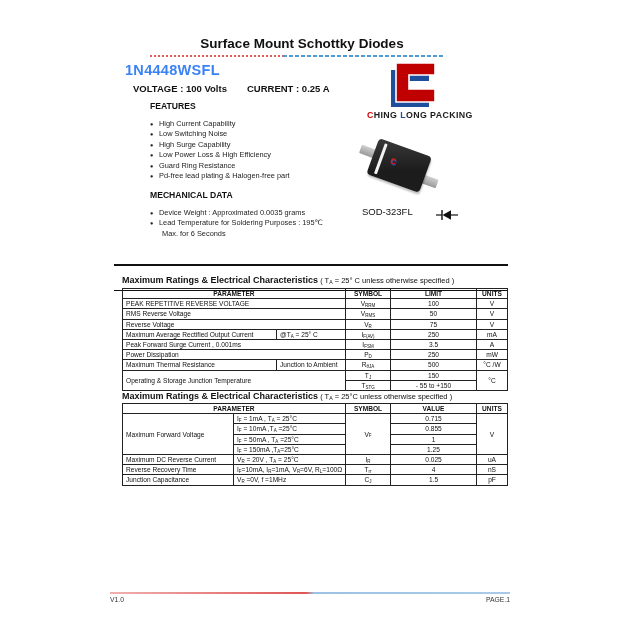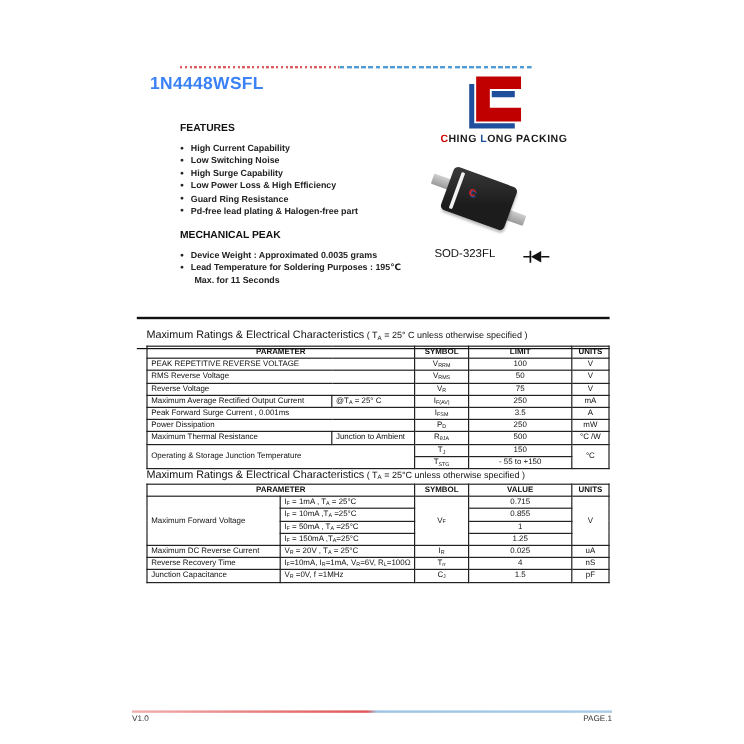--- a/index.html
+++ b/index.html
@@ -19,41 +19,41 @@
 
   
   .logo{position:absolute;top:62px;left:390px;width:47px;height:46px;}
   .brand{position:absolute;top:110px;left:355px;font-size:8.8px;font-weight:bold;letter-spacing:.4px;color:#1a1a1a;white-space:pre;margin-left:12px;}
   .brand .red{color:#d00000;}
   .brand .blue{color:#1f4e9c;}
 
   
   .sec-block{position:absolute;left:122px;margin-left:28px;}
   .sec-heading{font-size:8.6px;font-weight:bold;color:#111;margin-bottom:8px;}
-  .b-list{margin:0;padding:0;list-style:none;font-size:7.4px;color:#222;font-weight:bold;}
+  .b-list{margin:0;padding:0;list-style:none;font-size:7.4px;color:#222;}
   .b-list li{position:relative;padding-left:9px;line-height:10.4px;}
   .b-list li::before{content:"●";position:absolute;left:0;top:0;font-size:5.5px;line-height:10.4px;}
   .b-list li .cont{padding-left:3px;line-height:10.4px;}
 
   
   .pkg{position:absolute;left:350px;top:133px;width:100px;height:74px;}
   .pkg-rot{position:absolute;left:0;top:0;width:100px;height:74px;transform:rotate(20deg);transform-origin:50px 36px;}
   .lead{position:absolute;background:linear-gradient(#cfcfcf,#9a9a9a);border-radius:1px;}
   .lead-left{left:6px;top:26px;width:16px;height:9px;}
   .lead-right{left:74px;top:33px;width:16px;height:9px;}
   .pkg-body{position:absolute;left:20px;top:14px;width:56px;height:38px;background:linear-gradient(160deg,#3a3a3a,#1c1c1c 60%);border-radius:4px;box-shadow:1px 2px 2px rgba(0,0,0,.25);}
   .pkg-stripe{position:absolute;left:7px;top:3px;width:3px;height:32px;background:#f2f2f2;border-radius:1px;}
   .pkg-mark{position:absolute;left:18px;top:10px;font-size:11px;font-weight:bold;color:#c22;text-shadow:1px 1px 0 #1f4e9c;}
   .pkg-label{position:absolute;left:362px;top:206px;font-size:9.5px;color:#111;}
   .diode-sym{position:absolute;left:436px;top:207px;}
 
   
   .ratings-head1{position:absolute;left:114px;top:264px;width:394px;border-top:2px solid #111;border-bottom:1.5px solid #111;padding:3px 6px 3px 8px;box-sizing:border-box;}
   .ratings-head2{position:absolute;left:122px;top:385px;width:394px;}
-  .rh-title{font-size:9px;font-weight:normal;color:#111;}
+  .rh-title{font-size:9px;font-weight:bold;color:#111;}
   .rh-cond{font-size:7.5px;font-weight:normal;color:#111;}
 
   
   table{border-collapse:collapse;table-layout:fixed;}
   .dtable{position:absolute;left:122px;width:385px;}
   .t1{top:288px;}
   .t2{top:403px;}
   .dtable td,.dtable th{border:0.8px solid #222;font-size:6.6px;line-height:7.2px;padding:1px 3px;color:#111;font-weight:normal;overflow:hidden;white-space:nowrap;}
   .dtable th{font-weight:bold;text-align:center;}
   .c{text-align:center;}
@@ -63,25 +63,29 @@
   
   .footer-rule{position:absolute;left:110px;top:592px;width:400px;height:2px;
     background:linear-gradient(to right,#f0b0b0 0%,#e05555 49%,#9cc2e5 51%,#a9cbe8 100%);}
   .footer-row{position:absolute;left:110px;top:596px;width:400px;display:flex;justify-content:space-between;font-size:6.8px;color:#333;}
 </style>
 </head>
 <body>
 
 <div class="page">
 
+  <div class="doc-title">Surface Mount Schottky Diodes</div>
   <div class="title-rule">
     <span class="rule-red"></span><span class="rule-blue"></span>
   </div>
 
   <div class="part-number">1N4448WSFL</div>
+  <div class="vc-line">
+    <span>VOLTAGE : 100 Volts</span><span>CURRENT : 0.25 A</span>
+  </div>
 
   <div class="logo">
     <svg width="47" height="46" viewBox="0 0 47 46">
       <path d="M1,8 H39 V19 H14 V32 H39 V45 H1 Z" fill="#1f4e9c"></path>
       <path d="M6,1 H45 V13 H19 V27 H45 V40 H6 Z" fill="#c00000" stroke="#ffffff" stroke-width="1.6"></path>
     </svg>
   </div>
   <div class="brand"><span class="red">C</span><span>HING </span><span class="blue">L</span><span>ONG PACKING</span></div>
 
   <div class="sec-block" style="top:101px;">
@@ -90,24 +94,24 @@
       <li>High Current Capability</li>
       <li>Low Switching Noise</li>
       <li>High Surge Capability</li>
       <li>Low Power Loss &amp; High Efficiency</li>
       <li>Guard Ring Resistance</li>
       <li>Pd-free lead plating &amp; Halogen-free part</li>
     </ul>
   </div>
 
   <div class="sec-block" style="top:190px;">
-    <div class="sec-heading">MECHANICAL PEAK</div>
+    <div class="sec-heading">MECHANICAL DATA</div>
     <ul class="b-list">
       <li>Device Weight : Approximated 0.0035 grams</li>
-      <li><span>Lead Temperature for Soldering Purposes : 195℃</span><div class="cont">Max. for 11 Seconds</div></li>
+      <li><span>Lead Temperature for Soldering Purposes : 195℃</span><div class="cont">Max. for 6 Seconds</div></li>
     </ul>
   </div>
 
   <div class="pkg">
     <div class="pkg-rot">
       <div class="lead lead-left"></div>
       <div class="lead lead-right"></div>
       <div class="pkg-body">
         <div class="pkg-stripe"></div>
         <div class="pkg-mark">c</div>

